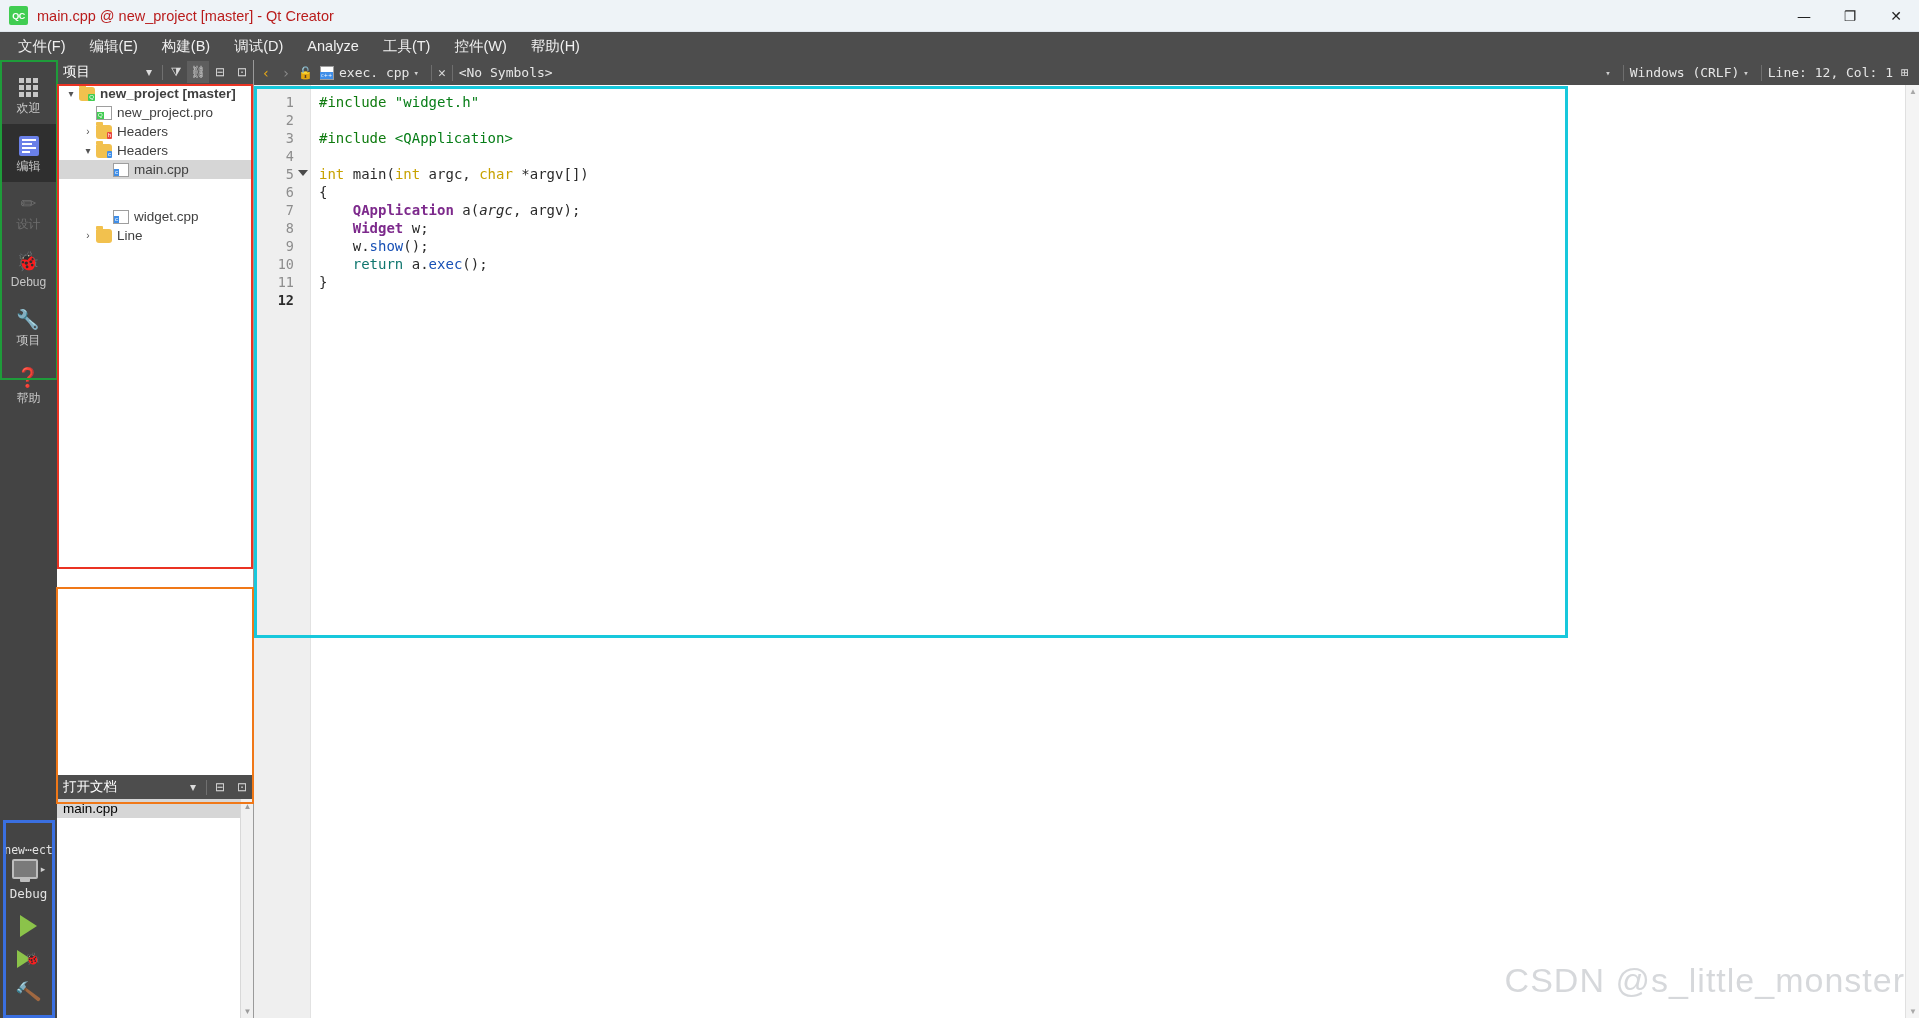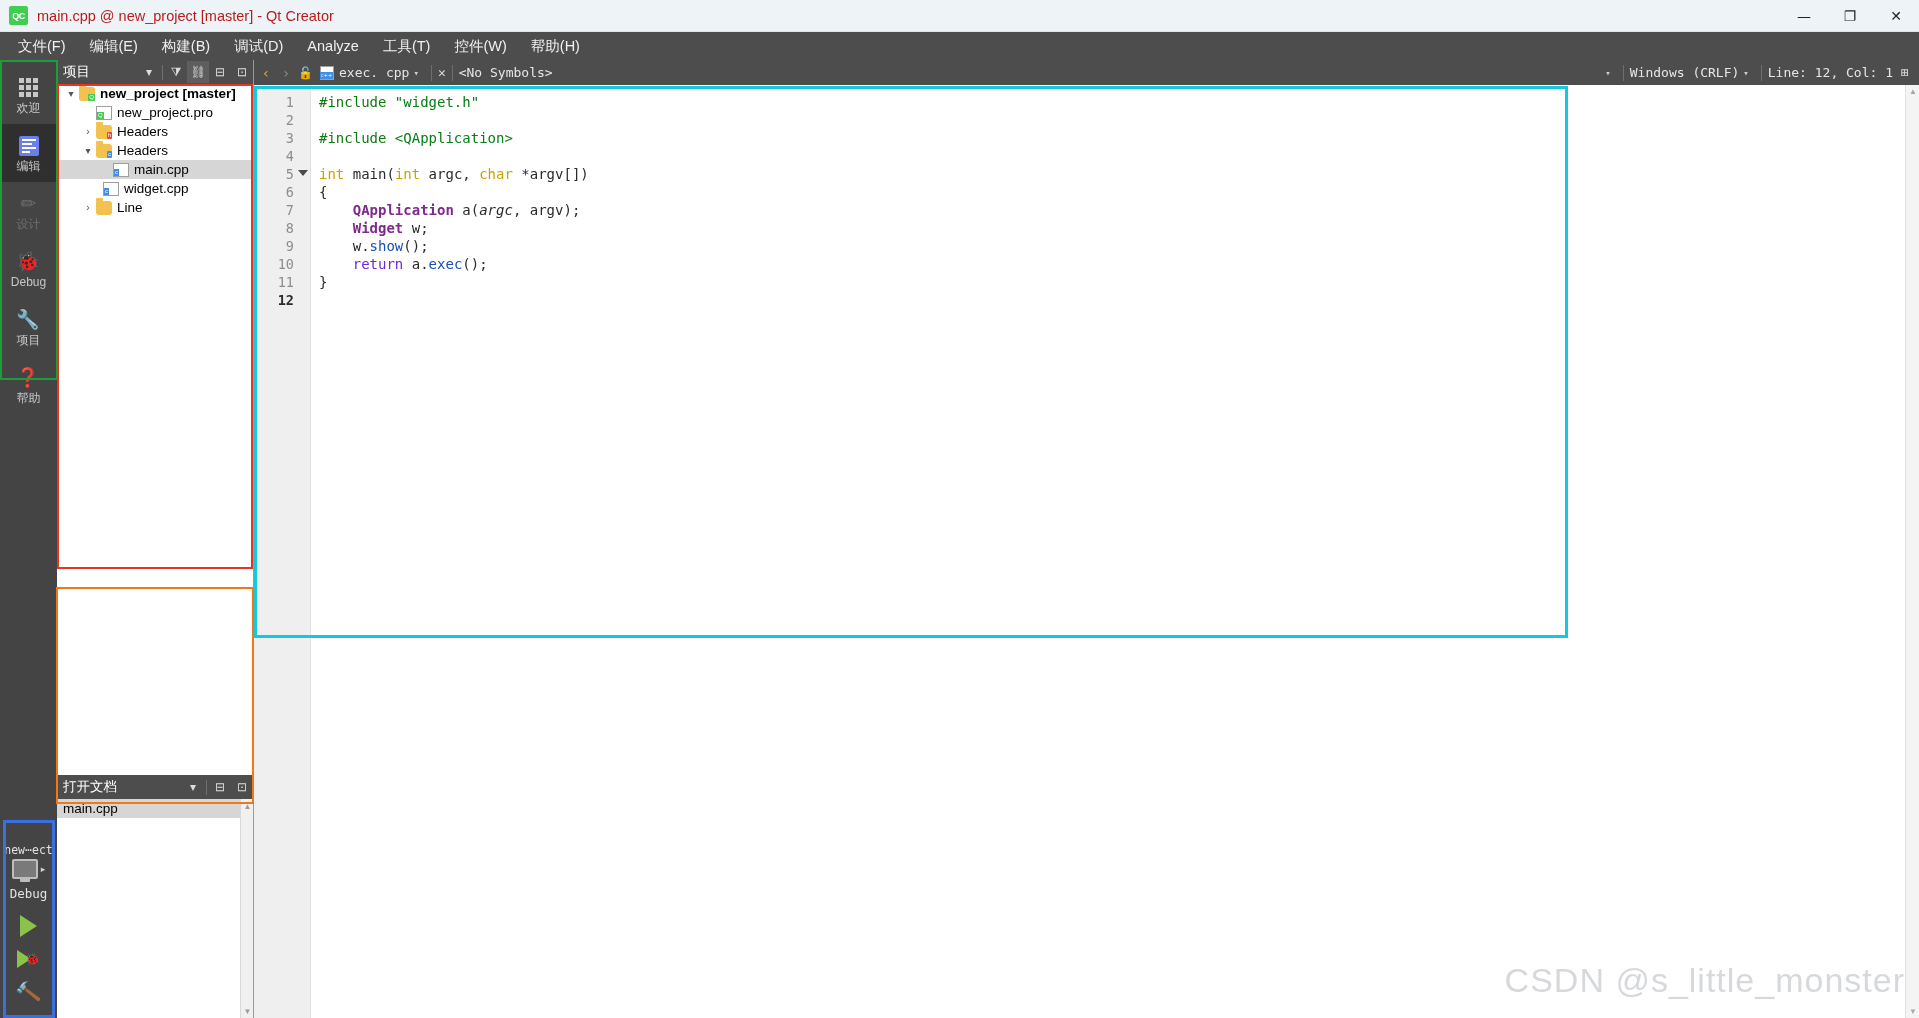--- a/index.html
+++ b/index.html
@@ -117,21 +117,21 @@
   .chev { width: 16px; text-align:center; font-size: 10px; color:#555; }
   .ficon { width:16px; height:14px; margin-right:5px; display:inline-block; position:relative; }
   .folder { background:#f2c14e; border-radius:1px 3px 3px 3px; }
   .folder::before{content:"";position:absolute;top:-3px;left:0;width:7px;height:3px;background:#f2c14e;border-radius:1px 1px 0 0;}
   .folder .tag{position:absolute;right:0;bottom:0;font-size:6px;color:#fff;background:#e8483f;padding:0 1px;border-radius:1px;line-height:7px;}
   .folder .tag.c{background:#3f8ee8}
   .folder .tag.qt{background:#41cd52}
   .doc { background:#ffffff; border:1px solid #9e9e9e; }
   .doc .tag{position:absolute;left:0;bottom:0;font-size:6px;color:#fff;background:#3f8ee8;padding:0 1px;line-height:7px;}
   .doc .tag.qt{background:#41cd52}
-  .tlabel { color:#000000;text-align:right; }
+  .tlabel { color:#404040;text-align:right; }
   .tlabel.bold { font-weight: bold; }
 
   .opendocs { height: 243px; display:flex; flex-direction:column; }
   .od-list { flex:1 1 auto; background:#ffffff; position:relative; }
   .od-item { height:19px; display:flex; align-items:center; padding-left:6px; font-size:13.5px;}
   .od-item.sel { background:#d6d6d6; }
   .vscroll {
     position:absolute; right:0; top:0; width:13px; height:100%;
     background:#f0f0f0; border-left:1px solid #d8d8d8;
   }
@@ -180,21 +180,21 @@
     font-family:"DejaVu Sans Mono", monospace; font-size:14px; line-height:18px;
     white-space: pre; color:#1a1a1a; overflow:hidden;
   }
   .tok-pre   { color:#0f7b0f; }
   .tok-str   { color:#067d17; }
   .tok-kw    { color:#c8a200; }
   .tok-type  { color:#7d2a8c;font-weight:bold; }
   .tok-fn    { color:#1750b5; }
   .tok-param { color:#2b2b2b; font-style: italic; }
   .tok-plain { color:#2b2b2b; }
-  .tok-ret   { color:#6d28d9; }
+  .tok-ret   { color:#0f766e; }
 
   .editor-scroll {
     position:absolute; right:0; top:0; width:14px; height:100%;
     background:#f4f4f4; border-left:1px solid #e0e0e0;
   }
   .editor-scroll .arrow-up {
     position:absolute; top:2px; left:0; width:14px; text-align:center; color:#a8a8a8; font-size:8px;
   }
   .editor-scroll .arrow-dn {
     position:absolute; bottom:2px; left:0; width:14px; text-align:center; color:#a8a8a8; font-size:8px;
@@ -361,21 +361,21 @@
           </span>
           <span class="tlabel">Headers</span>
         </div>
         <div class="tnode sel" style="padding-left: 40px;">
           <span class="chev"></span>
           <span class="ficon doc">
             <span class="tag c">c</span>
           </span>
           <span class="tlabel">main.cpp</span>
         </div>
-        <div class="tnode" style="padding-left: 30px;">
+        <div class="tnode" style="padding-left: 40px; margin-top: 28px;">
           <span class="chev"></span>
           <span class="ficon doc">
             <span class="tag c">c</span>
           </span>
           <span class="tlabel">widget.cpp</span>
         </div>
         <div class="tnode" style="padding-left: 23px;">
           <span class="chev">›</span>
           <span class="ficon folder" style="background: rgb(242, 193, 78);"></span>
           <span class="tlabel">Line</span>

